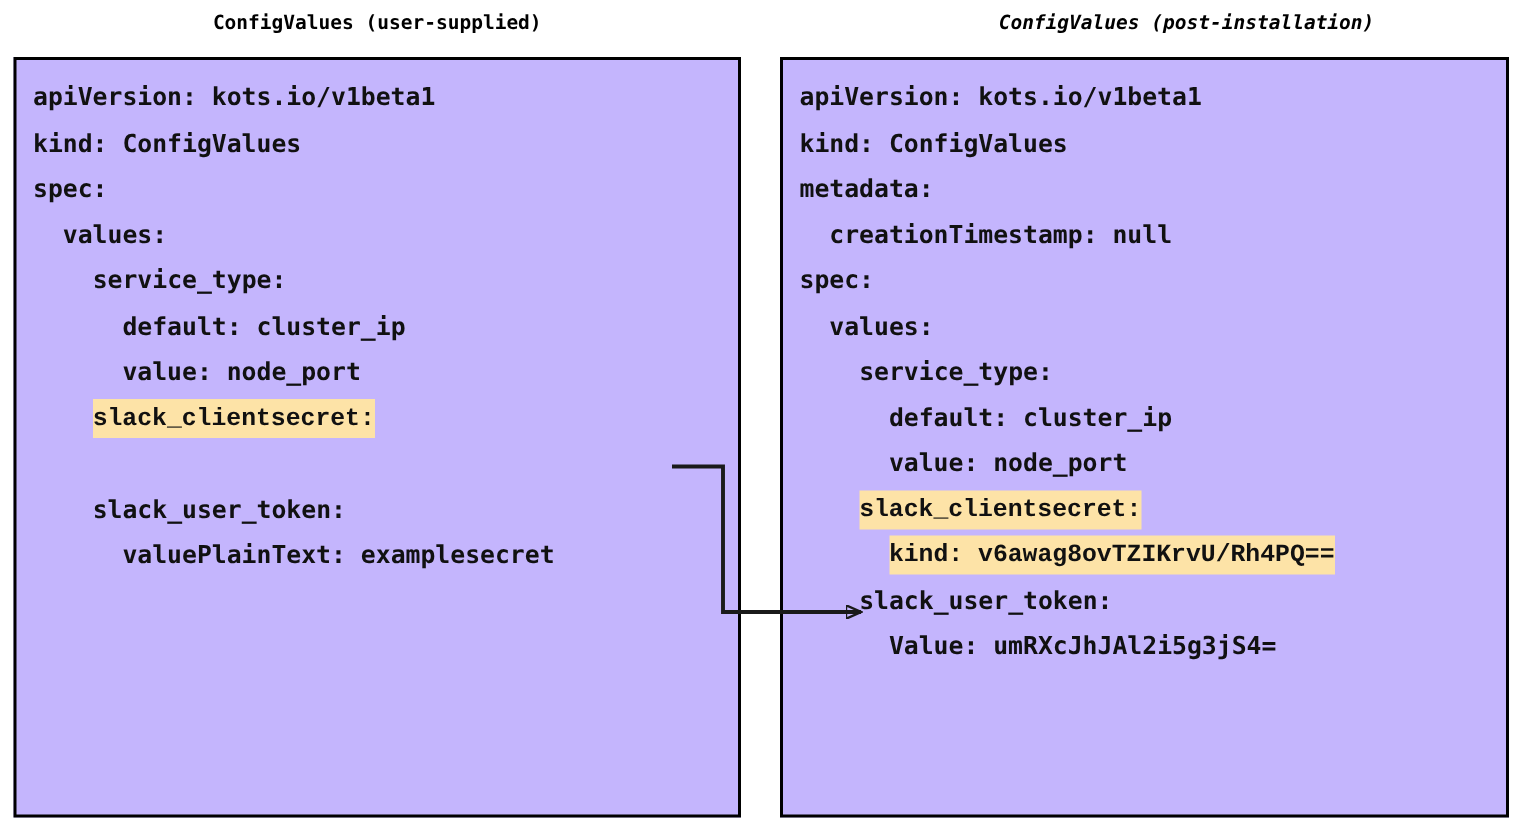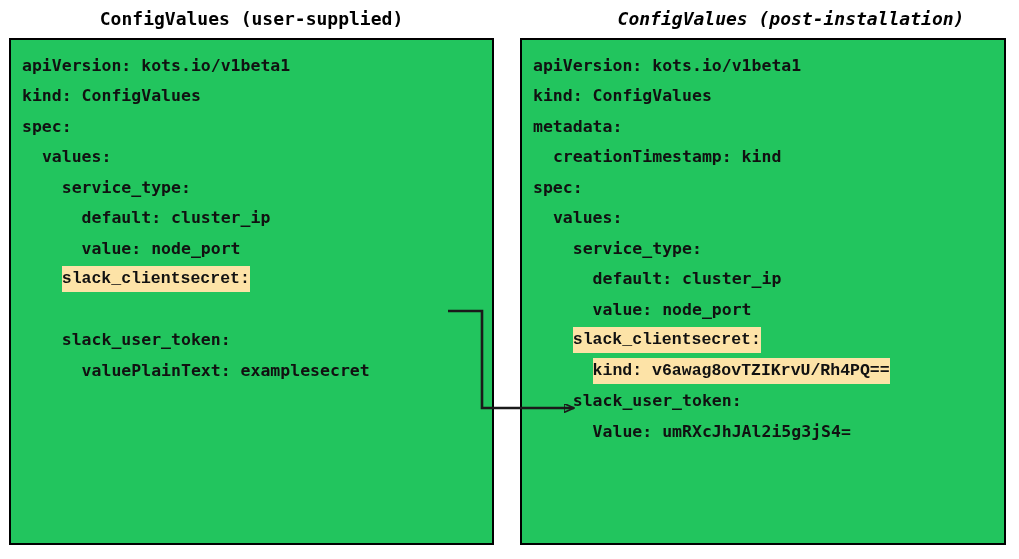--- a/index.html
+++ b/index.html
@@ -15,37 +15,37 @@
     overflow: hidden;
     font-family: "DejaVu Sans Mono", "Liberation Mono", monospace;
     -webkit-font-smoothing: antialiased;
   }
 
   
   .panel-title {
     position: absolute;
     top: 8px;
     font-family: "DejaVu Sans Mono", "Liberation Mono", monospace;
-    font-size: 18px;
+    font-size: 13px;
     font-weight: bold;
     color: #000000;
     letter-spacing: 0px;
     white-space: pre;
     text-align: center;
   }
   #title-left  { left: 9px;  width: 485px; }
   #title-right { left: 548px; width: 486px; font-style: italic; }
 
   
   .yaml-box {
     position: absolute;
     top: 38px;
     height: 507px;
     box-sizing: border-box;
-    background: #22c55e;
+    background: #c4b5fd;
     border: 2.5px solid #000000;
     overflow: hidden;
   }
   #box-left  { left: 9px;   width: 485px; }
   #box-right { left: 520px; width: 486px; }
 
   .yaml-lines {
     position: absolute;
     left: 0;
     top: 10px;
@@ -105,21 +105,21 @@
     </div>
 </div>
 
 <div class="panel-title" id="title-right">ConfigValues (post-installation)</div>
 
 <div class="yaml-box" id="box-right">
   <div class="yaml-lines" id="lines-right">
       <div class="yaml-line"><span class="seg">apiVersion: kots.io/v1beta1</span></div>
       <div class="yaml-line"><span class="seg">kind: ConfigValues</span></div>
       <div class="yaml-line"><span class="seg">metadata:</span></div>
-      <div class="yaml-line"><span class="seg">  </span><span class="seg">creationTimestamp: kind</span></div>
+      <div class="yaml-line"><span class="seg">  </span><span class="seg">creationTimestamp: null</span></div>
       <div class="yaml-line"><span class="seg">spec:</span></div>
       <div class="yaml-line"><span class="seg">  </span><span class="seg">values:</span></div>
       <div class="yaml-line"><span class="seg">    </span><span class="seg">service_type:</span></div>
       <div class="yaml-line"><span class="seg">      </span><span class="seg">default: cluster_ip</span></div>
       <div class="yaml-line"><span class="seg">      </span><span class="seg">value: node_port</span></div>
       <div class="yaml-line"><span class="seg">    </span><span class="seg hl">slack_clientsecret:</span></div>
       <div class="yaml-line"><span class="seg">      </span><span class="seg hl">kind: v6awag8ovTZIKrvU/Rh4PQ==</span></div>
       <div class="yaml-line"><span class="seg">    </span><span class="seg">slack_user_token:</span></div>
       <div class="yaml-line"><span class="seg">      </span><span class="seg">Value: umRXcJhJAl2i5g3jS4=</span></div>
     </div>

